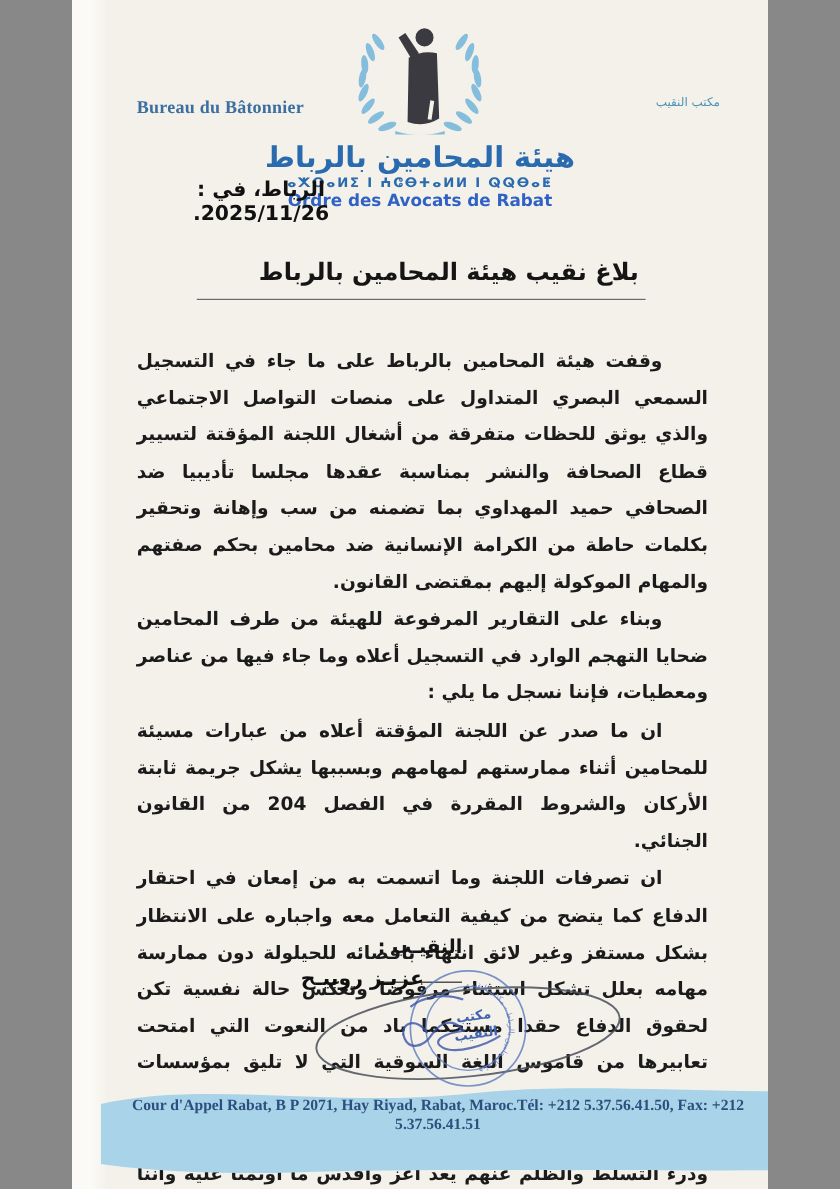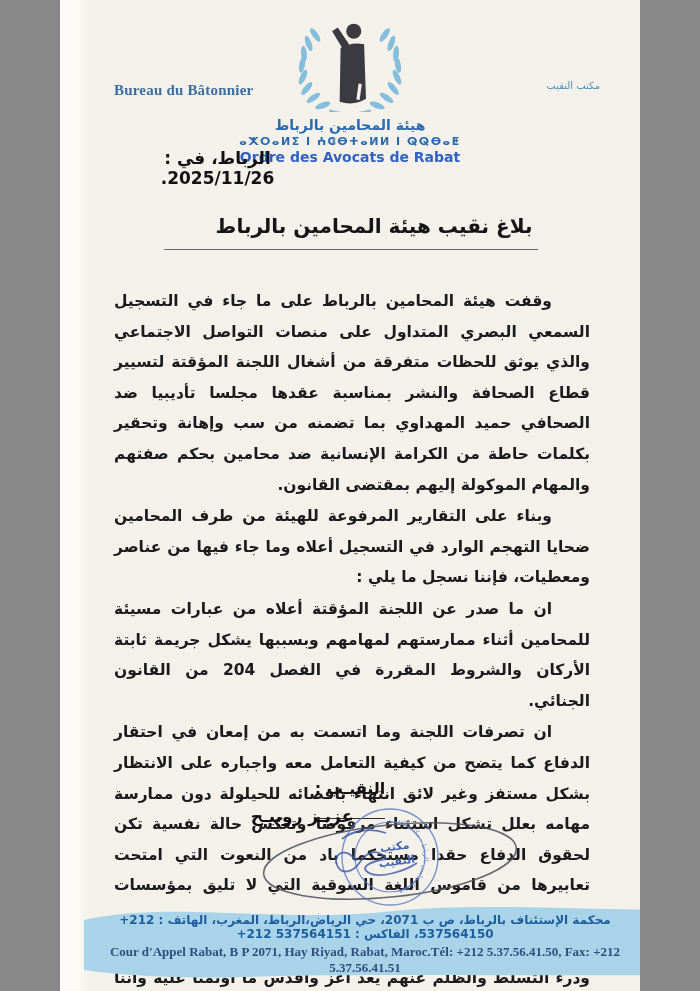--- a/index.html
+++ b/index.html
@@ -18,21 +18,21 @@
     font-family:"Liberation Serif","DejaVu Serif",serif;
     font-weight:bold;font-size:15px;color:#3c6fa0;letter-spacing:.2px;
   }
   .office-label{
     position:absolute;right:40px;top:80px;
     font-weight:normal;font-size:10px;color:#4f93b8;direction:rtl;
   }
   .logo{
     position:absolute;left:0;right:0;top:18px;text-align:center;line-height:1.1;
   }
-  .logo .arabic-name{font-size:14px;font-weight:bold;color:#2a6aae;direction:rtl;margin-top:2px;}
+  .logo .arabic-name{font-size:24px;font-weight:bold;color:#2a6aae;direction:rtl;margin-top:2px;}
   .logo .tifinagh-name{font-size:11px;font-weight:bold;color:#2a6aae;letter-spacing:1.5px;margin-top:3px;}
   .logo .french-name{font-size:14px;font-weight:bold;color:#2f62c4;margin-top:2px;}
   .date-line{
     position:absolute;left:50px;top:148px;width:215px;
     direction:rtl;text-align:center;
     font-weight:bold;font-size:17px;color:#111;
   }
   
   .title-wrap{position:absolute;left:2px;right:0;top:214px;text-align:center;}
   .title{
@@ -146,17 +146,16 @@
       <path d="M100,62 c-8,-14 -24,-9 -19,4 c4,10 16,8 23,-3 c8,-12 19,-13 26,-3 c-14,2 -28,8 -17,14 c11,6 36,-2 48,-10 M86,40 c10,-8 28,-12 44,-6" fill="none" stroke="#3b55a8" stroke-width="1.8" opacity="0.8"></path>
     </svg>
   </div>
 
   <div class="footer-band">
     <svg width="676" height="92" viewBox="0 0 676 92">
       <path d="M0,24 C90,4 190,28 310,15 C420,4 540,20 676,10 L676,76 C560,83 310,76 160,81 C90,83 35,79 0,74 Z" fill="#a9d3e8"></path>
     </svg>
   </div>
   <div class="footer-text">
-    <div class="footer-line1">محكمة الإستئناف بالرباط، ص ب 2071، حي الرياض،الرباط، المغرب، الهاتف : ‎+212 537564150، الفاكس : ‎+212 537564151</div>
     <div class="footer-line2">Cour d'Appel Rabat, B P 2071, Hay Riyad, Rabat, Maroc.Tél: +212 5.37.56.41.50, Fax: +212 5.37.56.41.51</div>
   </div>
 
 </div>
 
 </body></html>

